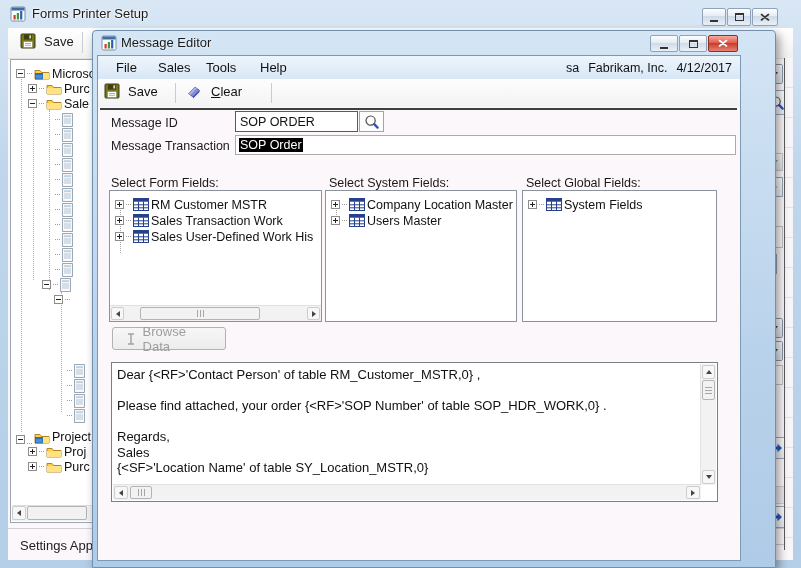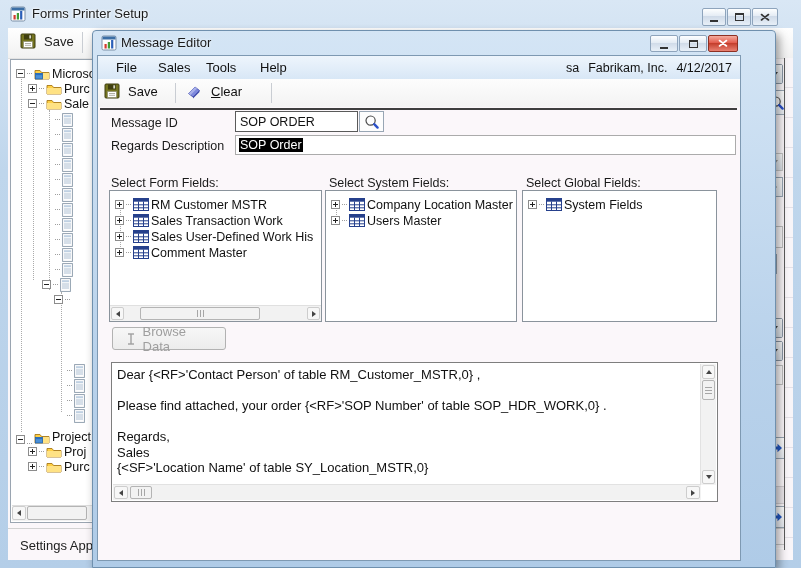--- a/index.html
+++ b/index.html
@@ -473,21 +473,21 @@
       <span class="abs form-label" style="left:13px;top:60px;">Message ID</span>
       <div class="abs fld" style="left:137px;top:55px;width:123px;height:21px;border-color:#5A5A5A;display:flex;align-items:center;">
         <span style="font-size:12.5px;margin-left:4px;white-space:nowrap;">SOP ORDER</span>
       </div>
       <div class="abs btn-sq" style="left:261px;top:55px;width:25px;height:21px;background:#FDFDFD;">
           <svg class="ic" width="16" height="16">
             <use href="#i-mag"></use>
           </svg>
         </div>
 
-      <span class="abs form-label" style="left:13px;top:83px;">Regards Description</span>
+      <span class="abs form-label" style="left:13px;top:83px;">Message Transaction</span>
       <div class="abs fld" style="left:137px;top:79px;width:501px;height:20px;border-color:#ABABAB;display:flex;align-items:center;">
         <span class="seltext" style="font-size:12.5px;margin-left:3px;white-space:nowrap;">SOP Order</span>
       </div>
 
       <span class="abs form-label" style="left:13px;top:120px;">Select Form Fields:</span>
       <span class="abs form-label" style="left:231px;top:120px;">Select System Fields:</span>
       <span class="abs form-label" style="left:428px;top:120px;">Select Global Fields:</span>
 
       <div class="abs panel-box" style="left:11px;top:134px;width:213px;height:132px;">
         <div class="guide" style="left:10px;top:12px;height:50px;"></div>
@@ -508,28 +508,20 @@
           <span>RM Customer MSTR</span>
         </div>
         <div class="trow" style="left:5px;top:38px;justify-content:flex-end;">
           <span class="exp plus"></span>
             <span class="stub"></span>
           <svg class="ic" width="16" height="13">
               <use href="#i-table"></use>
             </svg>
           <span>Sales User-Defined Work His</span>
         </div>
-        <div class="trow" style="left:5px;top:54px;">
-          <span class="exp plus"></span>
-            <span class="stub"></span>
-          <svg class="ic" width="16" height="13">
-              <use href="#i-table"></use>
-            </svg>
-          <span>Comment Master</span>
-        </div>
         <div class="abs sbar" style="left:0;bottom:0;width:211px;height:15px;border-top:1px solid #E0E0E0;">
           <div class="abs sb-btn" style="left:1px;top:1px;width:13px;height:13px;">
               <span class="tri left"></span>
             </div>
           <div class="abs sb-thumb grip-v" style="left:30px;top:1px;width:120px;height:13px;">
               <i></i>
               <i></i>
               <i></i>
             </div>
           <div class="abs sb-btn" style="right:1px;top:1px;width:13px;height:13px;">

